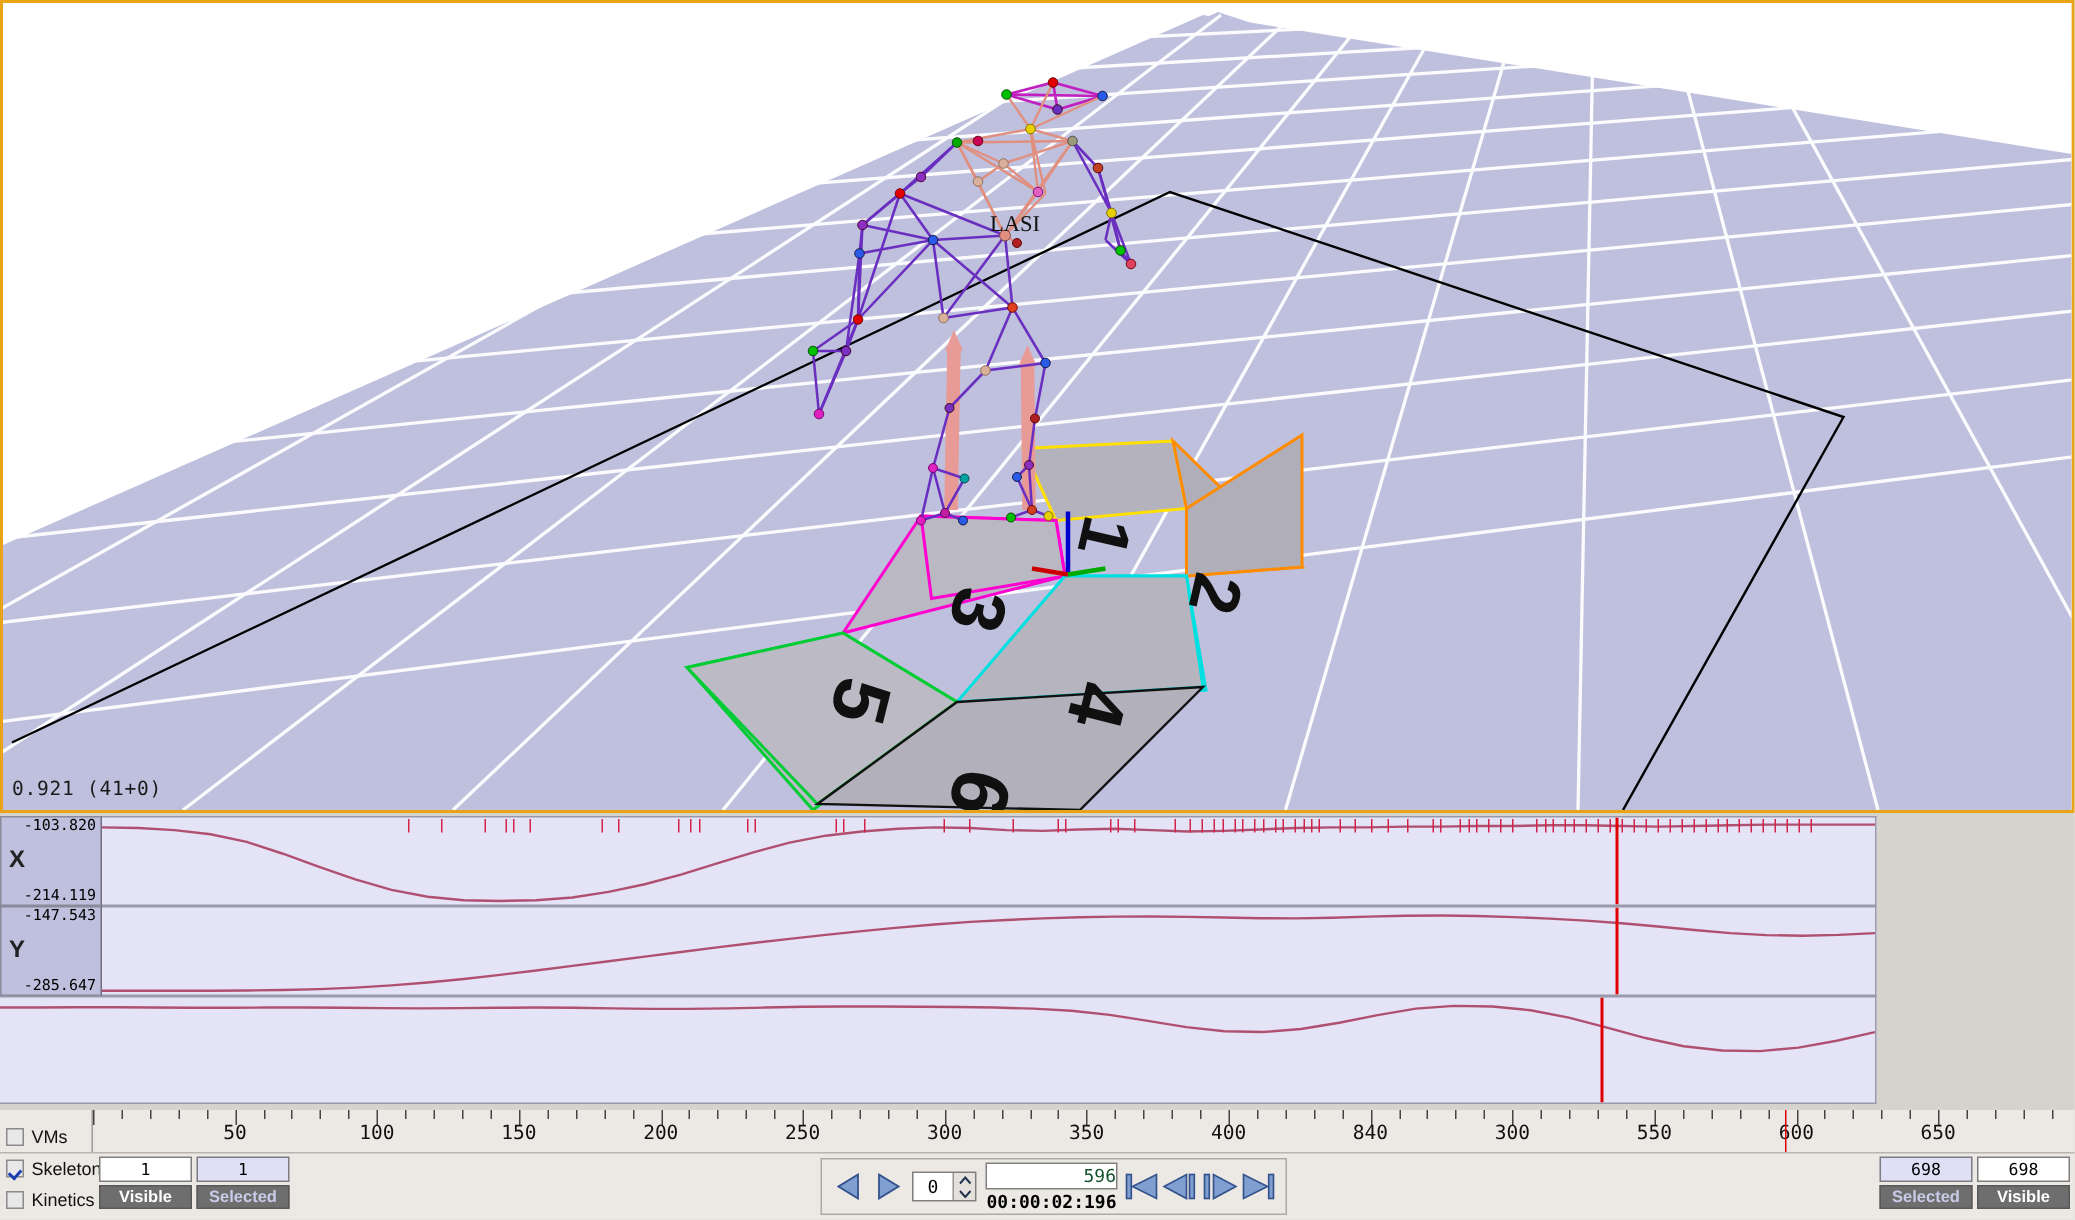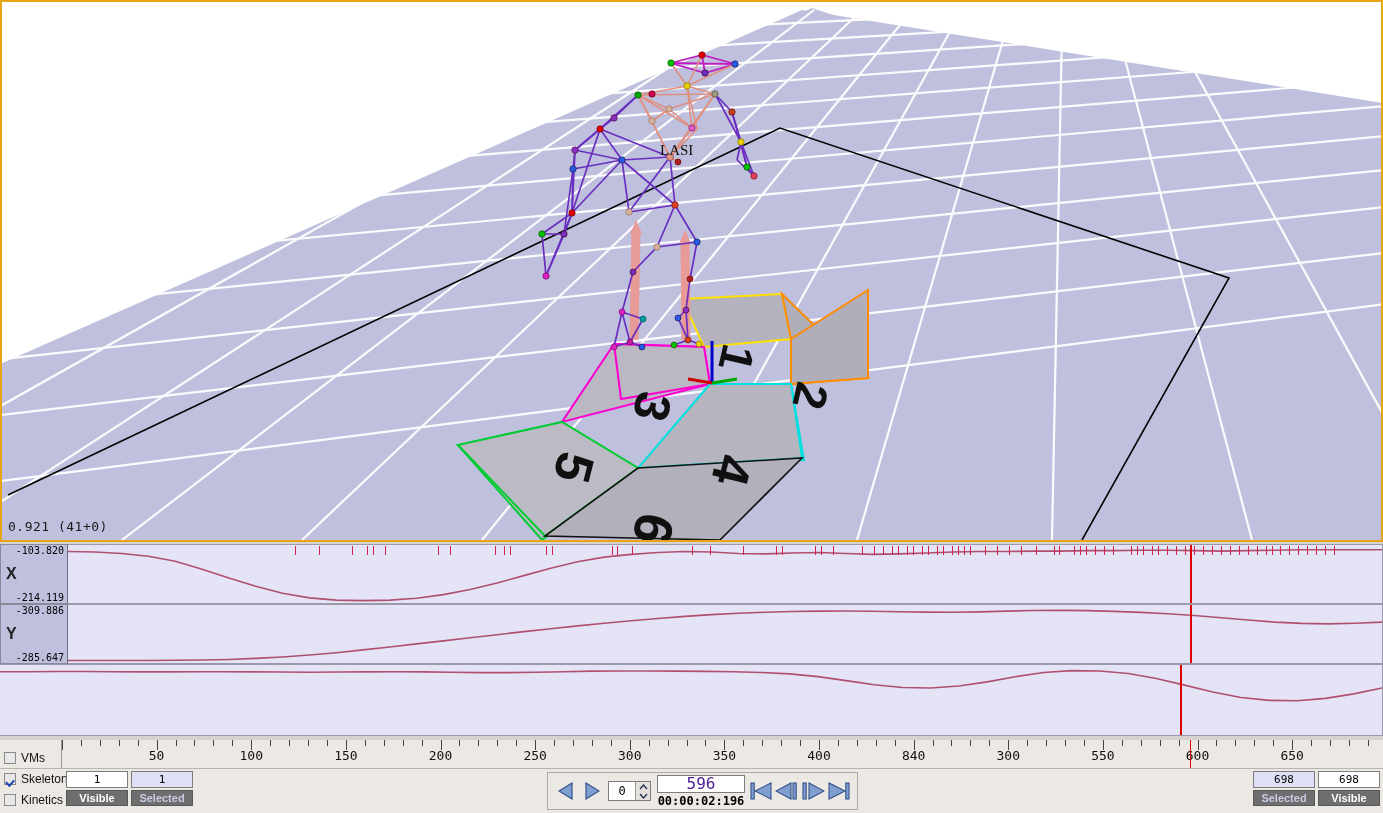--- a/index.html
+++ b/index.html
@@ -31,21 +31,21 @@
     font-family:"Liberation Serif", serif;
     font-size:15px; color:#111; white-space:nowrap;
   }
 
   
   #graphs{
     position:absolute; left:0; top:544px; width:1383px; height:196px;
     background:#d6d3ce;
   }
   .graph-row{
-    position:relative; width:1383px; height:60px;
+    position:relative; width:1251px; height:60px;
     display:flex; align-items:stretch;
   }
   .graph-row.tall{ height:72px; }
   .axis-label-box{
     position:relative; width:68px; min-width:68px;
     background:#bfc0dd;
     border:1px solid #8a8a9a;
     border-right:1px solid #6f6f80;
   }
   .axis-max, .axis-min{
@@ -156,22 +156,22 @@
   }
   .spinarrows{
     width:15px; height:18px; border-left:1px solid #9a9a9a;
     background:#e4e1dc; display:flex; flex-direction:column;
     align-items:center; justify-content:space-around;
   }
   #framebox{
     display:flex; flex-direction:column; align-items:center;
   }
   #frameval{
-    width:88px; height:18px; line-height:16px; text-align:center;
-    font-family:"DejaVu Sans Mono", monospace; font-size:16px; color:#4c1d95;
+    width:88px; height:18px; line-height:16px; text-align:right;
+    font-family:"DejaVu Sans Mono", monospace; font-size:12px; color:#14532d;
     background:#fff; border:1px solid #7d7d7d;
   }
   #timecode{
     font-family:"DejaVu Sans Mono", monospace;
     font-size:12px; font-weight:bold; color:#000; margin-top:1px;
   }
 
   
   #rightvals{ position:absolute; right:3px; top:2px; }
   #rightvals .valrow, #rightvals .btnrow{ justify-content:flex-end; }
@@ -437,21 +437,21 @@
         <div class="gaptick" style="left: 93.6364%;"></div>
         <div class="gaptick" style="left: 94.3182%;"></div>
         <div class="gaptick" style="left: 95%;"></div>
         <div class="gaptick" style="left: 95.6818%;"></div>
         <div class="gaptick" style="left: 96.3636%;"></div>
       </div>
   </div>
 
   <div class="graph-row">
     <div class="axis-label-box">
-      <div class="axis-max">-309.886</div>
+      <div class="axis-max">-147.543</div>
       <div class="axis-letter">Y</div>
       <div class="axis-min">-285.647</div>
     </div>
     <div class="plot" id="plot-y">
       <svg viewBox="0 0 1000 100" preserveAspectRatio="none">
         <polyline id="trace-y-line" fill="none" stroke="#b05070" stroke-width="1.6" vector-effect="non-scaling-stroke" points="0.00,95.61 20.41,95.61 40.82,95.61 61.22,95.61 81.63,95.36 102.04,94.85 122.45,93.84 142.86,92.07 163.27,89.55 183.67,86.27 204.08,82.23 224.49,77.43 244.90,72.38 265.31,67.08 285.71,61.78 306.12,56.47 326.53,51.17 346.94,45.87 367.35,40.82 387.76,36.02 408.16,31.48 428.57,27.19 448.98,23.15 469.39,19.61 489.80,16.58 510.20,14.31 530.61,12.54 551.02,11.28 571.43,10.52 591.84,10.27 612.24,10.77 632.65,11.53 653.06,12.29 673.47,12.54 693.88,11.78 714.29,10.52 734.69,9.51 755.10,9.26 775.51,9.76 795.92,11.03 816.33,12.79 836.73,15.07 857.14,18.10 877.55,21.88 897.96,25.92 918.37,29.46 938.78,31.73 959.18,32.49 979.59,31.48 1000.00,29.46"></polyline>
       </svg>
     <div class="playhead" style="left: 85.3868%;"></div>
       </div>
   </div>

